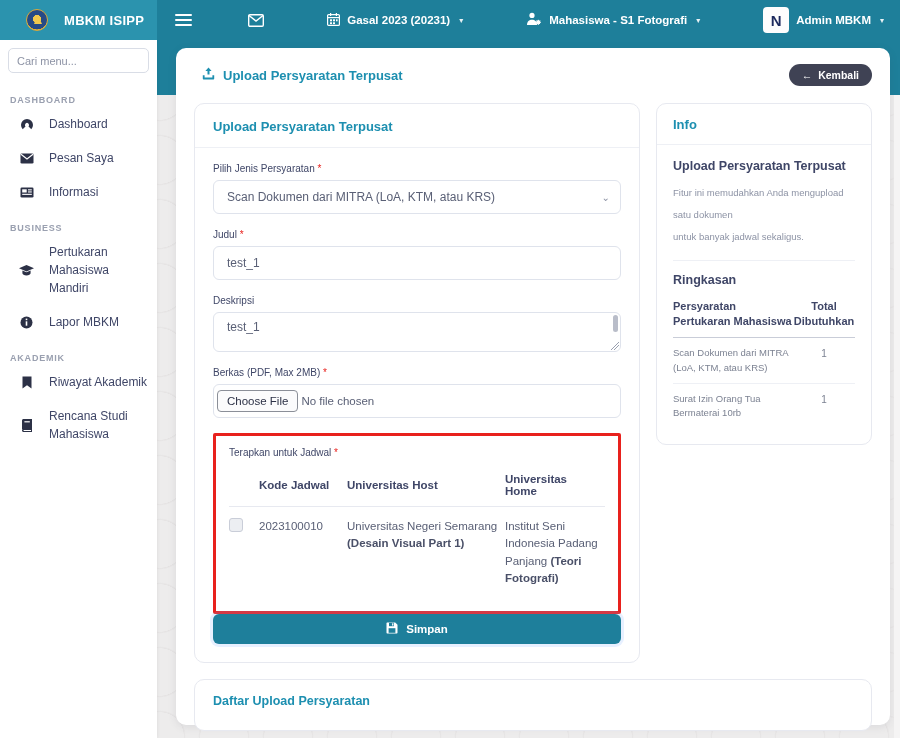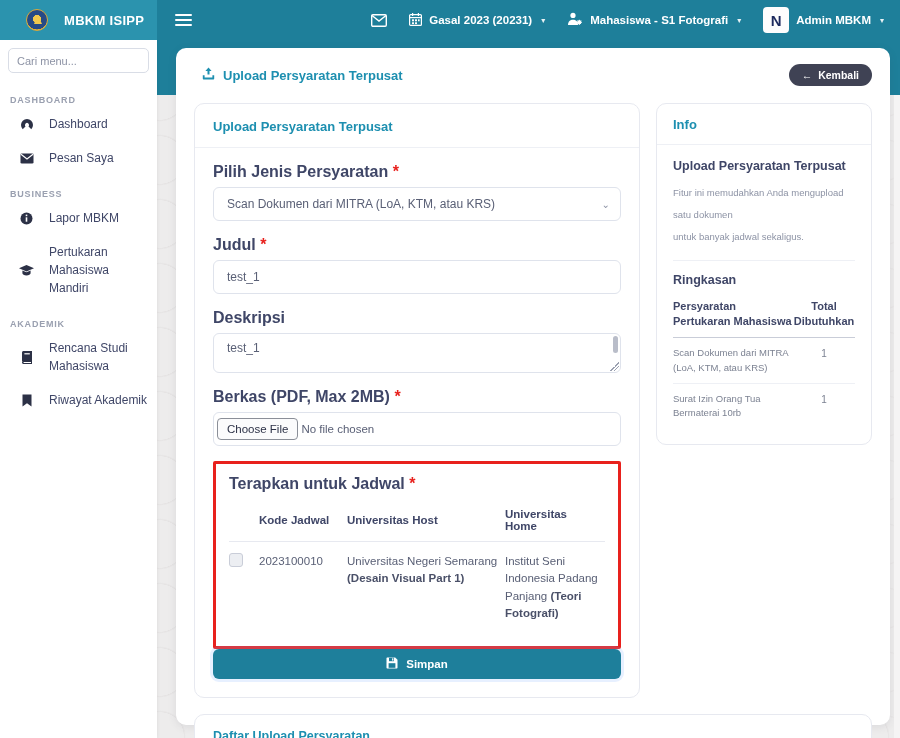--- a/index.html
+++ b/index.html
@@ -23,21 +23,21 @@
     gap:8px; padding-left:26px; flex-shrink:0; }
   .brand-logo { width:22px; height:22px; border-radius:50%;
     background:radial-gradient(circle at 50% 45%, #f3c94d 0 28%, #274a86 29% 70%, #e8b83c 71% 100%);
     border:1px solid #d9a83a; flex-shrink:0; position:relative; }
   .brand-logo::after { content:""; position:absolute; left:7px; top:5px; width:0; height:0;
     border-left:4px solid transparent; border-right:4px solid transparent; border-bottom:9px solid #f3c94d; }
   .brand-text { color:#fff; font-weight:bold; font-size:13px; letter-spacing:.3px;padding-left:8px; }
   .hamburger { margin-left:18px; width:17px; cursor:pointer; }
   .hamburger span { display:block; height:2px; background:#fff; margin:3px 0; border-radius:1px; }
   .nav-right { margin-left:auto; display:flex; align-items:center; gap:22px; padding-right:16px; }
-  .nav-item { display:flex; align-items:center; gap:7px; color:#fff; font-size:11.5px; font-weight:bold; }
+  .nav-item { display:flex; align-items:center; gap:7px; color:#fff; font-size:11.5px; font-weight:bold;margin-left:41px; }
   .caret { font-size:8px; color:#e8f2f5; margin-left:2px; }
   .nav-avatar { width:26px; height:26px; background:#fdfdfd; border-radius:4px; display:flex;
     align-items:center; justify-content:center; color:#1d2a5e; font-weight:bold; font-size:15px; }
   .nav-icon svg { display:block; }
 
   
   .header-band { position:absolute; top:40px; left:0; width:900px; height:55px; background:#1e7f9a; z-index:1; }
 
   
   .sidebar { position:absolute; top:40px; left:0; width:157px; height:698px; background:#ffffff;
@@ -61,21 +61,21 @@
     font-size:10.5px; font-weight:bold; display:flex; align-items:center; gap:6px; cursor:pointer;
     font-family:inherit; }
   .main-body { display:flex; align-items:flex-start; gap:16px; padding:4px 18px 0 18px; }
 
   
   .panel { background:#fff; border:1px solid #e7e9f0; border-radius:10px; }
   .form-card { width:446px; padding:15px 18px 18px 18px; }
   .panel-title { color:#1d8fb0; font-weight:bold; font-size:13px; }
   .panel-hr { border:none; border-top:1px solid #eef0f5; margin:13px -18px 15px -18px; }
   .fgroup { margin-bottom:15px; }
-  .flabel { font-size:16px; font-weight:bold; color:#3f4667; margin-bottom:6px; }
+  .flabel { font-size:10px; font-weight:normal; color:#3f4667; margin-bottom:6px; }
   .req { color:#e8211d; }
   .fselect { position:relative; height:34px; border:1px solid #dfe3ec; border-radius:6px;
     display:flex; align-items:center; padding:0 26px 0 13px; font-size:12px; color:#5a6076; cursor:pointer; }
   .fselect .chev { position:absolute; right:10px; color:#8d93a5; font-size:10px; }
   .finput { width:100%; height:34px; border:1px solid #dfe3ec; border-radius:6px; padding:0 13px;
     font-size:12px; color:#5a6076; font-family:inherit; outline:none; background:#fff; }
   .ftextarea-wrap { position:relative; }
   .ftextarea { width:100%; height:40px; border:1px solid #dfe3ec; border-radius:6px; padding:7px 13px;
     font-size:12px; color:#5a6076; font-family:inherit; outline:none; resize:none; display:block;
     overflow:hidden; background:#fff; }
@@ -205,61 +205,73 @@
   </div>
   <div class="side-item">
     <span class="icn">
       <svg width="14" height="11" viewBox="0 0 14 11">
           <rect x="0.5" y="0.5" width="13" height="10" rx="1.3" fill="#2c3146"></rect>
           <path d="M1 1.3 L7 6 L13 1.3" fill="none" stroke="#fff" stroke-width="1.2"></path>
         </svg>
     </span>
     <span>Pesan Saya</span>
   </div>
+  <div class="side-item">
+    <span class="icn">
+      <svg width="14" height="11" viewBox="0 0 14 11">
+          <rect x="0.5" y="0.5" width="13" height="10" rx="1.3" fill="#2c3146"></rect>
+          <rect x="2.2" y="2.3" width="4.5" height="3.2" fill="#fff"></rect>
+          <rect x="8" y="2.3" width="3.8" height="1.1" fill="#fff"></rect>
+          <rect x="8" y="4.4" width="3.8" height="1.1" fill="#fff"></rect>
+          <rect x="2.2" y="6.8" width="9.6" height="1.1" fill="#fff"></rect>
+        </svg>
+    </span>
+    <span>Informasi</span>
+  </div>
 
   <div class="side-section-label">BUSINESS</div>
+  <div class="side-item">
+    <span class="icn">
+      <svg width="15" height="11" viewBox="0 0 15 11">
+          <path d="M7.5 0 L15 3.2 L7.5 6.4 L0 3.2 Z" fill="#2c3146"></path>
+          <path d="M3.4 5.4 L3.4 8.2 C3.4 9.4 5.2 10.4 7.5 10.4 C9.8 10.4 11.6 9.4 11.6 8.2 L11.6 5.4 L7.5 7.2 Z" fill="#2c3146"></path>
+        </svg>
+    </span>
+    <span>Pertukaran Mahasiswa Mandiri</span>
+  </div>
   <div class="side-item">
     <span class="icn">
       <svg width="13" height="13" viewBox="0 0 13 13">
           <circle cx="6.5" cy="6.5" r="6" fill="#2c3146"></circle>
           <rect x="5.7" y="5.3" width="1.6" height="4.4" fill="#fff"></rect>
           <rect x="5.7" y="2.6" width="1.6" height="1.6" fill="#fff"></rect>
         </svg>
     </span>
     <span>Lapor MBKM</span>
   </div>
-  <div class="side-item">
-    <span class="icn">
-      <svg width="15" height="11" viewBox="0 0 15 11">
-          <path d="M7.5 0 L15 3.2 L7.5 6.4 L0 3.2 Z" fill="#2c3146"></path>
-          <path d="M3.4 5.4 L3.4 8.2 C3.4 9.4 5.2 10.4 7.5 10.4 C9.8 10.4 11.6 9.4 11.6 8.2 L11.6 5.4 L7.5 7.2 Z" fill="#2c3146"></path>
-        </svg>
-    </span>
-    <span>Pertukaran Mahasiswa Mandiri</span>
-  </div>
 
   <div class="side-section-label">AKADEMIK</div>
+  <div class="side-item">
+    <span class="icn">
+      <svg width="10" height="13" viewBox="0 0 10 13">
+          <path d="M0.5 0.5 L9.5 0.5 L9.5 12.5 L5 9.2 L0.5 12.5 Z" fill="#2c3146"></path>
+        </svg>
+    </span>
+    <span>Riwayat Akademik</span>
+  </div>
   <div class="side-item">
     <span class="icn">
       <svg width="12" height="13" viewBox="0 0 12 13">
           <path d="M1 1.5 C1 0.7 1.7 0 2.5 0 L11 0 L11 10 L2.5 10 C1.7 10 1 10.7 1 11.5 Z" fill="#2c3146"></path>
           <path d="M1 11.5 C1 10.7 1.7 10 2.5 10 L11 10 L11 13 L2.5 13 C1.7 13 1 12.3 1 11.5 Z" fill="#2c3146"></path>
           <line x1="2.6" y1="11.5" x2="10" y2="11.5" stroke="#fff" stroke-width="1"></line>
           <rect x="3.4" y="2.2" width="5.4" height="1.2" fill="#fff"></rect>
         </svg>
     </span>
     <span>Rencana Studi Mahasiswa</span>
-  </div>
-  <div class="side-item">
-    <span class="icn">
-      <svg width="10" height="13" viewBox="0 0 10 13">
-          <path d="M0.5 0.5 L9.5 0.5 L9.5 12.5 L5 9.2 L0.5 12.5 Z" fill="#2c3146"></path>
-        </svg>
-    </span>
-    <span>Riwayat Akademik</span>
   </div>
 </div>
 
 <div class="main-card">
   <div class="main-header">
     <div class="page-title">
       <span>
         <svg width="13" height="13" viewBox="0 0 13 13">
             <path d="M6.5 0.5 L9.6 4 L7.5 4 L7.5 7.5 L5.5 7.5 L5.5 4 L3.4 4 Z" fill="#1d8fb0"></path>
             <path d="M0.8 8.2 L0.8 11.4 C0.8 12 1.2 12.4 1.8 12.4 L11.2 12.4 C11.8 12.4 12.2 12 12.2 11.4 L12.2 8.2 L10.4 8.2 L10.4 10.6 L2.6 10.6 L2.6 8.2 Z" fill="#1d8fb0"></path>

